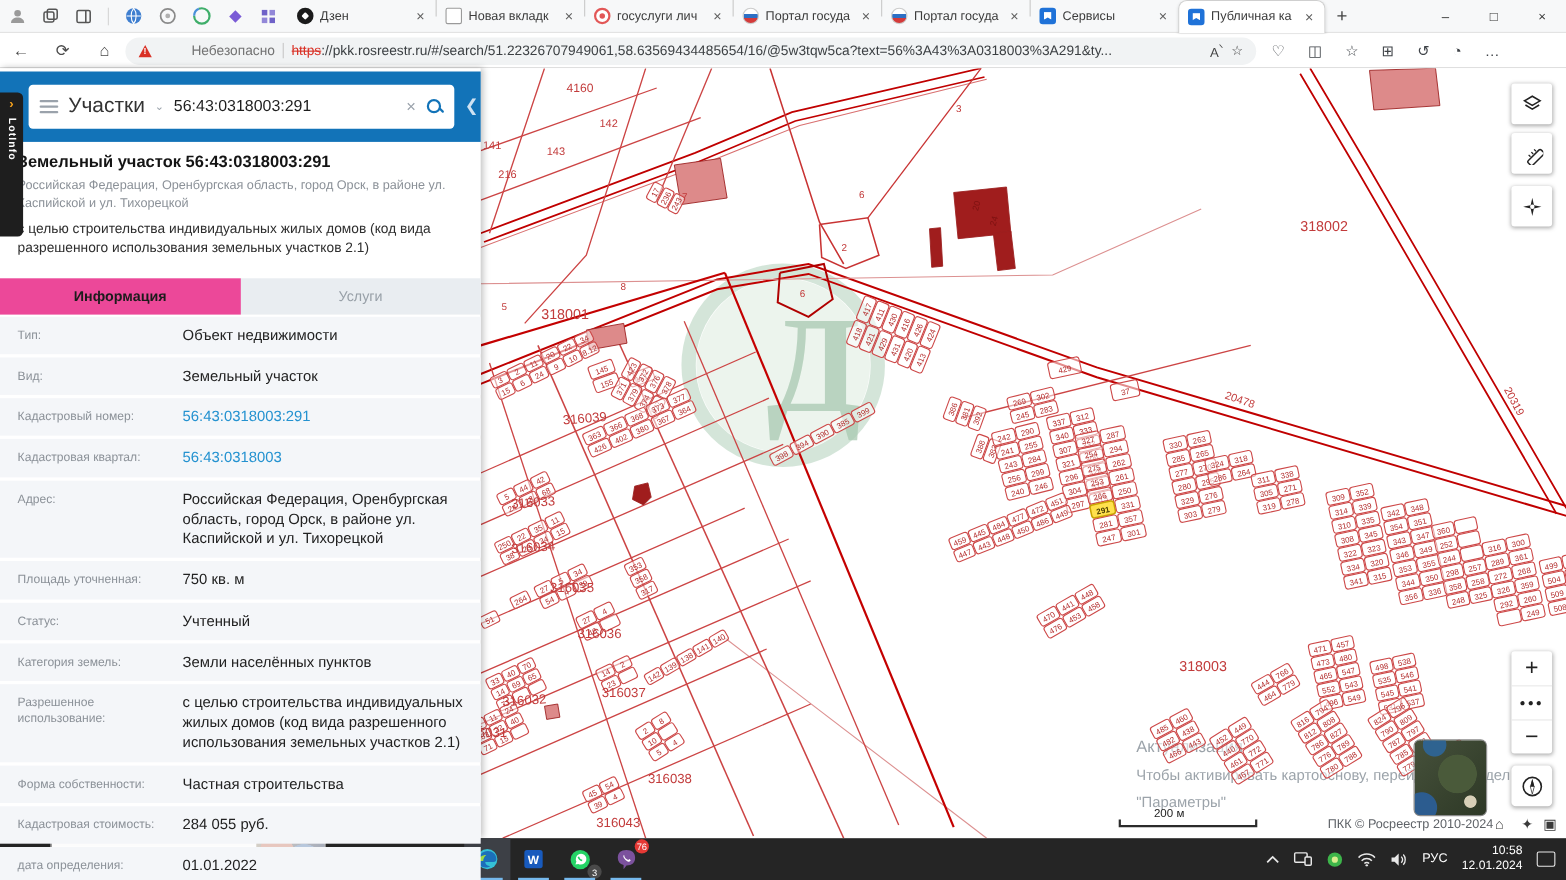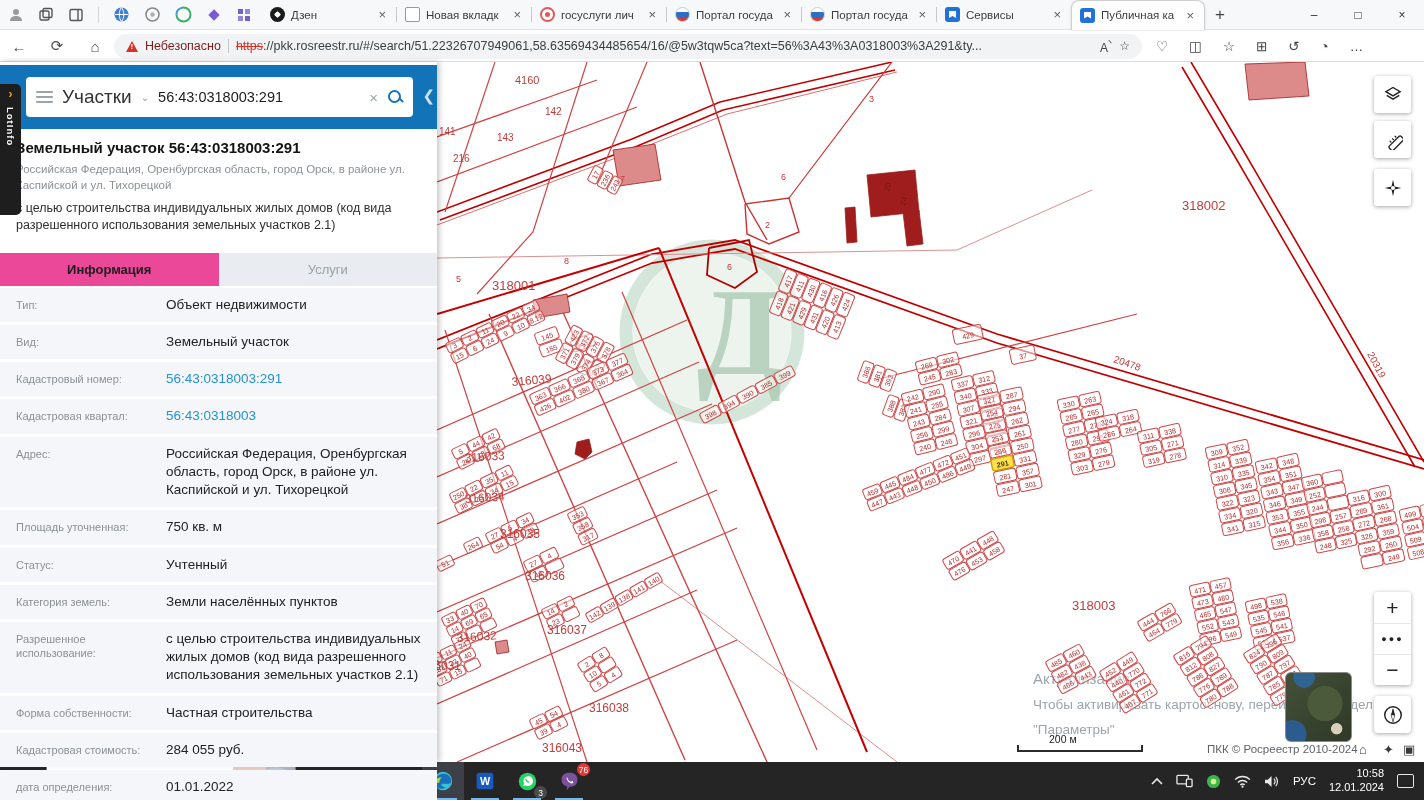--- a/index.html
+++ b/index.html
@@ -5,21 +5,21 @@
   * { margin:0; padding:0; box-sizing:border-box; }
   html,body { width:1424px; height:800px; overflow:hidden; }
   body { font-family:"Liberation Sans", sans-serif; background:#fff; }
   #screen { position:relative; width:1424px; height:800px; background:#fff; }
 
   
   #tabbar { position:absolute; top:0; left:0; width:1424px; height:30px; background:#f7f8f9; border-bottom:1px solid #e3e3e3; display:flex; align-items:center; }
   .strip-icons { display:flex; align-items:center; gap:14px; padding:0 10px 0 8px; }
   .strip-icons svg { display:block; }
   .vdiv { width:1px; height:16px; background:#d4d4d4; }
-  #tabs { display:flex; align-items:center; height:30px; }
+  #tabs { display:flex; align-items:flex-start; height:30px; }
   .tab { display:flex; align-items:center; gap:6px; width:134px; height:30px; padding:0 8px; position:relative; }
   .tab.active { background:#fff; border:1px solid #cfcfcf; border-bottom:none; border-radius:8px 8px 0 0; box-shadow:0 1px 3px rgba(0,0,0,.12); }
   .tab-label { font-size:11.5px; color:#3c3c3c; white-space:nowrap; overflow:hidden; text-overflow:ellipsis; flex:1; }
   .tab-close { font-size:13px; color:#5f5f5f; padding:0 2px; }
   .tab-div { width:1px; height:15px; background:#c9c9c9; }
   .favicon { width:15px; height:15px; border-radius:3px; flex:0 0 15px; position:relative; }
   .fav-dzen { border-radius:50%; background:#1b1b1b; }
   .fav-dzen::after { content:""; position:absolute; inset:5px; background:#fff; border-radius:1px; transform:rotate(45deg); }
   .fav-newtab { background:#fff; border:1.5px solid #9a9a9a; border-radius:2px; }
   .fav-gosuslugi { border-radius:50%; background:#fff; border:2px solid #e25757; }
@@ -30,21 +30,21 @@
   #newtab-btn { font-size:17px; color:#444; padding:0 10px; }
   #win-controls { margin-left:auto; display:flex; align-items:center; height:30px; }
   #win-controls span { width:44px; text-align:center; font-size:12px; color:#333; line-height:30px; }
 
   
   #navbar { position:absolute; top:31px; left:0; width:1424px; height:31px; background:#fff; border-bottom:1px solid #dcdcdc; display:flex; align-items:center; }
   .nav-ico { font-size:15px; color:#4c4c4c; width:38px; text-align:center; }
   #urlpill { display:flex; align-items:center; width:1028px; height:25px; background:#f1f3f4; border-radius:13px; padding:0 12px; gap:7px; overflow:hidden; }
   #warn-tri { width:0; height:0; border-left:6px solid transparent; border-right:6px solid transparent; border-bottom:11px solid #d93025; position:relative; flex:0 0 auto; }
   #warn-tri::after { content:"!"; position:absolute; left:-1.5px; top:1px; font-size:8px; color:#fff; font-weight:bold; }
-  #sec-label { color:#7f1d1d; font-size:12.5px; white-space:nowrap; }
+  #sec-label { color:#737373; font-size:12.5px; white-space:nowrap;margin-left:29px; }
   .pill-div { width:1px; height:14px; background:#c8c8c8; flex:0 0 auto; }
   #url-text { font-size:12.5px; color:#3c4043; white-space:nowrap; overflow:hidden; flex:1; }
   #url-scheme { color:#d93025; text-decoration:line-through; }
   .pill-right { font-size:12px; color:#444; flex:0 0 auto; }
   .nav-right { display:flex; align-items:center; gap:21px; margin-left:14px; }
   .nav-right span { font-size:13.5px; color:#3f4348; }
 
   
   #content { position:absolute; top:62px; left:0; width:1424px; height:700px; display:flex; }
 

